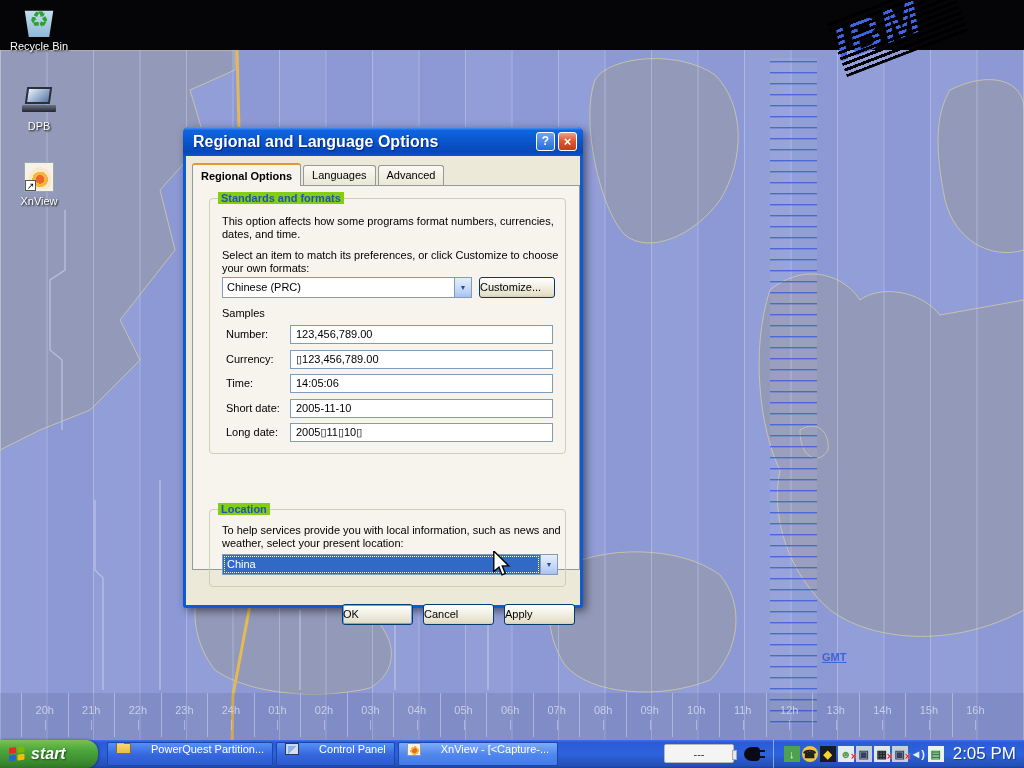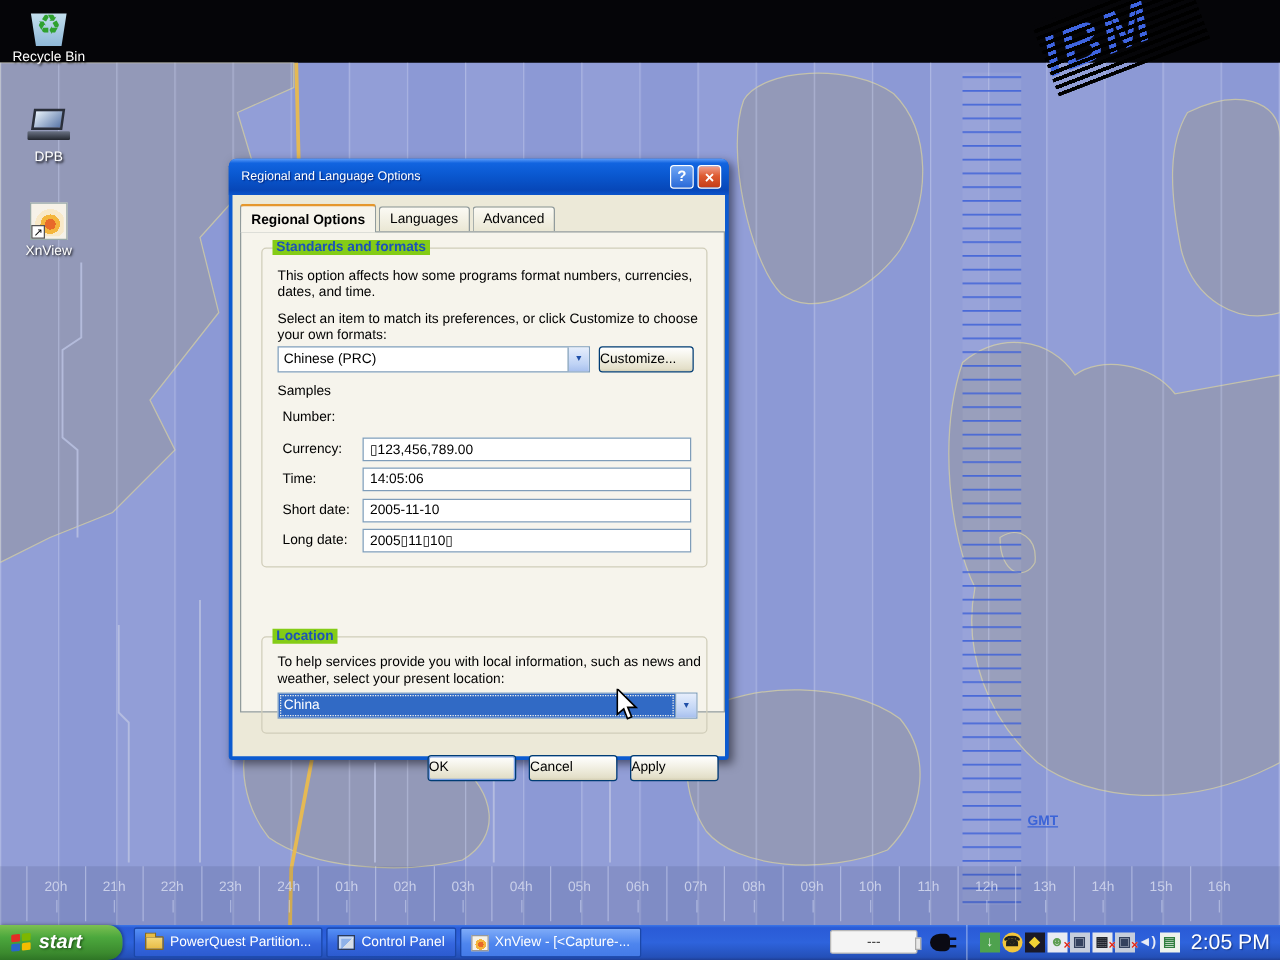--- a/index.html
+++ b/index.html
@@ -41,21 +41,21 @@
   .xnview-art .swirl { position:absolute; inset:2px;
     background:radial-gradient(circle at 55% 60%, #E86A2A 0 22%, #F4B63C 22% 40%, #F8E9C8 40% 62%, #F6F2E8 62%); }
   .shortcut-badge { position:absolute; left:0; bottom:0; width:11px; height:11px; background:#fff;
     border:1px solid #555; font-size:9px; line-height:10px; color:#000; text-align:center; }
 
   
   .dialog { position:absolute; left:183px; top:127px; width:400px; height:481px;
     background:#0C5BD0; border-radius:6px 6px 3px 3px; box-shadow:3px 3px 8px rgba(0,0,10,.5); }
   .titlebar { height:29px; border-radius:6px 6px 0 0; padding:0 6px 0 10px; display:flex; align-items:center;
     background:linear-gradient(180deg,#5A9AF8 0%,#1164E0 12%,#0A58D0 45%,#0747B8 86%,#0C55CC 100%); }
-  .title-text { color:#fff; font-size:10px; font-weight:normal; text-shadow:1px 1px 1px #00257E; flex:1; }
+  .title-text { color:#fff; font-size:16px; font-weight:bold; text-shadow:1px 1px 1px #00257E; flex:1; }
   .tb-btn { width:19px; height:19px; margin-left:3px; border:1px solid #fff; border-radius:3px;
     color:#fff; font-weight:bold; font-size:12px; text-align:center; line-height:17px; }
   .help-btn { background:linear-gradient(180deg,#6FA5F5,#2A6AD8); }
   .close-btn { background:linear-gradient(180deg,#F0A08E,#DE5B31 45%,#C43C18); font-size:13px; }
 
   .dialog-body { position:absolute; top:29px; left:3px; right:3px; bottom:3px; background:#ECE9D8; }
 
   .tab-strip { position:absolute; left:6px; top:7px; display:flex; align-items:flex-end; }
   .tab { height:20px; padding:3px 8px 0; margin-right:2px; border:1px solid #919B9C; border-bottom:none;
     border-radius:3px 3px 0 0; background:linear-gradient(180deg,#FBFAF4,#EAE7D4); position:relative; z-index:1; }
@@ -93,21 +93,21 @@
 
   
   .taskbar { position:absolute; left:0; bottom:0; width:1024px; height:28px;
     background:linear-gradient(180deg,#3C76E8 0%,#2A5BD7 8%,#2E63DC 50%,#2450B8 92%,#1E3F97 100%); z-index:40; }
   .start-btn { position:absolute; left:0; top:0; width:98px; height:28px; border-radius:0 12px 12px 0;
     background:linear-gradient(180deg,#7CC052 0%,#4CA83D 35%,#3B8A2E 80%,#2E7525 100%);
     box-shadow:1px 0 3px rgba(0,0,0,.4); color:#fff; font-size:16px; font-weight:bold; font-style:italic;
     display:flex; align-items:center; padding-left:8px; gap:5px; text-shadow:1px 1px 2px #1A4A12; }
   .flag { width:18px; height:16px; }
   .tasks { position:absolute; left:107px; top:2px; display:flex; gap:3px; }
-  .task-btn { height:24px; border-radius:2px; color:#fff; display:flex; align-items:center; gap:5px;
+  .task-btn { height:24px; border-radius:2px; color:#fff; display:flex; align-items:flex-start; gap:20px;
     padding:0 8px; background:linear-gradient(180deg,#5590F6,#3566DE 55%,#2C5BD0); border:1px solid #1B47A8;
     white-space:nowrap; overflow:hidden; }
   .task-btn.active { background:linear-gradient(180deg,#7FACF8,#4E85EE 55%,#447BE8); }
   .task-btn .task-icon { flex:0 0 auto; }
 
   .folder-icon { width:15px; height:11px; background:linear-gradient(180deg,#F5D878,#E8BC45); border:1px solid #8A6A1A;
     border-radius:1px; position:relative; }
   .folder-icon::before { content:""; position:absolute; left:-1px; top:-4px; width:7px; height:3px;
     background:#E8BC45; border:1px solid #8A6A1A; border-bottom:none; border-radius:1px 1px 0 0; }
   .control-panel-icon { width:14px; height:12px; border:1px solid #2A3A5A;
@@ -256,20 +256,21 @@
             <span class="combo-arrow">▼</span>
           </div>
           <div class="xp-btn" style="left:269px; top:78px; width:76px;">Customize...</div>
 
           <span class="samples-label">Samples</span>
 
           <div>
 
               <div class="sample-row" style="top: 126px;">
                 <span class="slabel">Number:</span>
+                <span class="sfield">123,456,789.00</span>
               </div>
 
               <div class="sample-row" style="top: 150.5px;">
                 <span class="slabel">Currency:</span>
                 <span class="sfield">▯123,456,789.00</span>
               </div>
 
               <div class="sample-row" style="top: 175px;">
                 <span class="slabel">Time:</span>
                 <span class="sfield">14:05:06</span>

